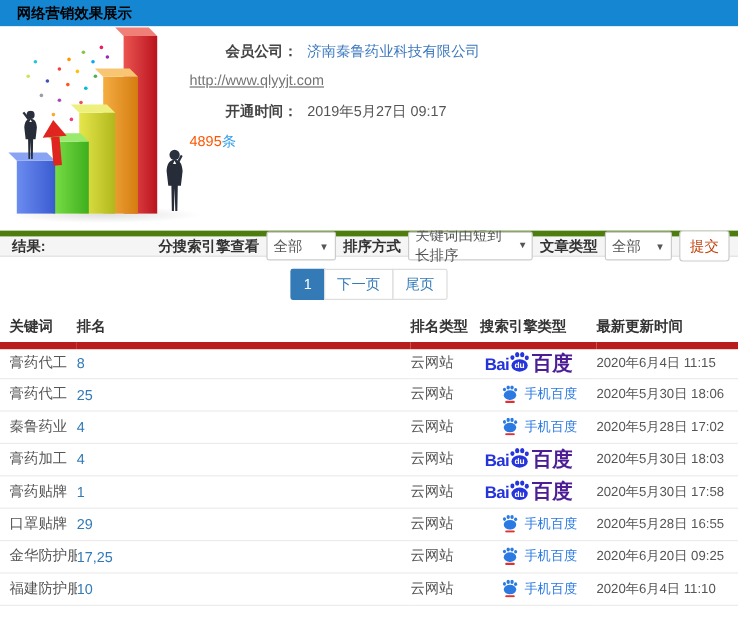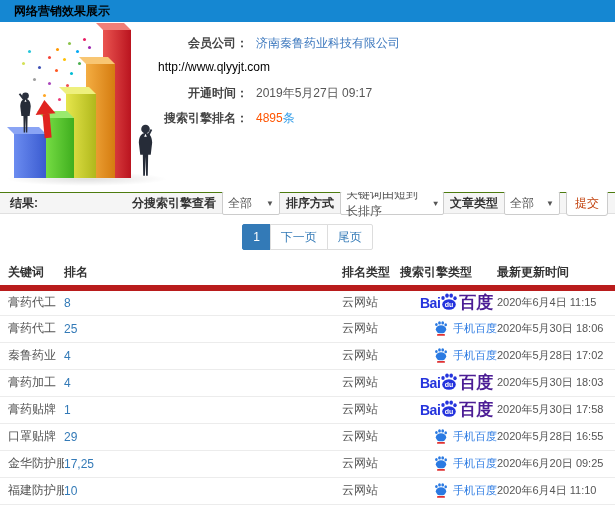--- a/index.html
+++ b/index.html
@@ -39,25 +39,25 @@
     border-right:10px solid transparent; border-bottom:14px solid #e02420; }
   .arrow-stem { width:7px; height:24px; margin:0 auto; background:#e02420; }
   .man { position:absolute; z-index:8; }
   .man1 { left:15px; bottom:56px; width:17px; height:42px; }
   .man2 { left:133px; bottom:10px; width:21px; height:58px; }
   .info-fields { position:absolute; left:150px; top:13px; }
   .field-row { display:flex; align-items:flex-start; height:19px; margin-bottom:6px; font-size:12px; }
   .field-label { width:98px; text-align:right; color:#444; font-weight:bold; }
   .field-value { margin-left:8px; color:#555; }
   .field-value.link { color:#3c78be; cursor:pointer; }
-  .field-value.url { color:#000000; cursor:pointer; }
+  .field-value.url { color:#737373; cursor:pointer;text-decoration:underline; }
   .count-num { color:#ff5502;margin-top:37px; }
   .count-suffix { color:#3aa0e8; }
   
-  .filter-panel { height:22px; background:#f5f5f5; border-top:1px solid #4d7c0f;
+  .filter-panel { height:22px; background:#f5f5f5; border-top:5px solid #4d7c0f;
     border-bottom:1px solid #e0e0e0; display:flex; align-items:center; padding:0 7px 0 10px; }
   .result-label { font-size:12px; font-weight:bold; color:#333; }
   .filter-group { margin-left:auto; display:flex; align-items:center; gap:6px; }
   .filter-label { font-size:12px; font-weight:bold; color:#333; }
   .select { background:#fff; border:1px solid #ccc; border-radius:2px; height:24px;
     display:flex; align-items:center; justify-content:space-between; padding:0 5px;
     font-size:12px; color:#555; cursor:pointer; }
   .sel-engine { width:58px; } .sel-sort { width:104px;font-family:Liberation Mono, monospace; } .sel-article { width:56px; }
   .caret { font-size:8px; color:#555; margin-left:4px; }
   .submit-btn { height:26px; padding:0 8px; background:#fff; border:1px solid #ccc;
@@ -71,21 +71,21 @@
   .page-item:last-child { border-radius:0 2px 2px 0; }
   .page-item.active { background:#337ab7; border-color:#337ab7; color:#fff; }
   
   table { width:615px; border-collapse:collapse; table-layout:fixed; }
   th { text-align:left; font-size:12px; font-weight:bold; color:#333; height:28px;
     border-bottom:6px solid #b91c1c; }
   td { font-size:12px; color:#555; height:27px; border-bottom:1px solid #ececec;
     overflow:hidden; white-space:nowrap; }
   th:first-child, td:first-child { padding-left:8px; }
   .rank-link { color:#337ab7; text-decoration:none; cursor:pointer; }
-  .engine-wrap { display:flex; align-items:center;margin-left:16px; }
+  .engine-wrap { display:flex; align-items:center; }
   .baidu-logo { display:inline-flex; align-items:center; margin-left:4px; }
   .bai { color:#2534dd; font-weight:bold; font-size:14px; letter-spacing:-0.5px; }
   .baidu-cn { color:#4c1d95; font-weight:bold; font-size:17px; margin-left:1px; }
   .paw-lg { width:18px; height:17px; margin:0 0 2px 0; }
   .mobile-logo { display:inline-flex; align-items:center; margin-left:18px; }
   .paw-sm { width:14px; height:15px; }
   .mobile-label { color:#2b7ae2; font-size:11px; margin-left:5px; }
   .td-time { font-size:11px; }
 </style>
 </head>
@@ -126,21 +126,20 @@
       <span class="field-value link">济南秦鲁药业科技有限公司</span>
     </div>
     <div class="field-row">
       <span class="field-value url">http://www.qlyyjt.com</span>
     </div>
     <div class="field-row">
       <span class="field-label">开通时间：</span>
       <span class="field-value">2019年5月27日 09:17</span>
     </div>
     <div class="field-row">
-      <span class="field-label">搜索引擎排名：</span>
       <span class="field-value"><span class="count-num">4895</span><span class="count-suffix">条</span></span>
     </div>
   </div>
 </div>
 
 <div class="filter-panel">
   <span class="result-label">结果:</span>
   <div class="filter-group">
     <span class="filter-label">分搜索引擎查看</span>
     <div class="select sel-engine">

